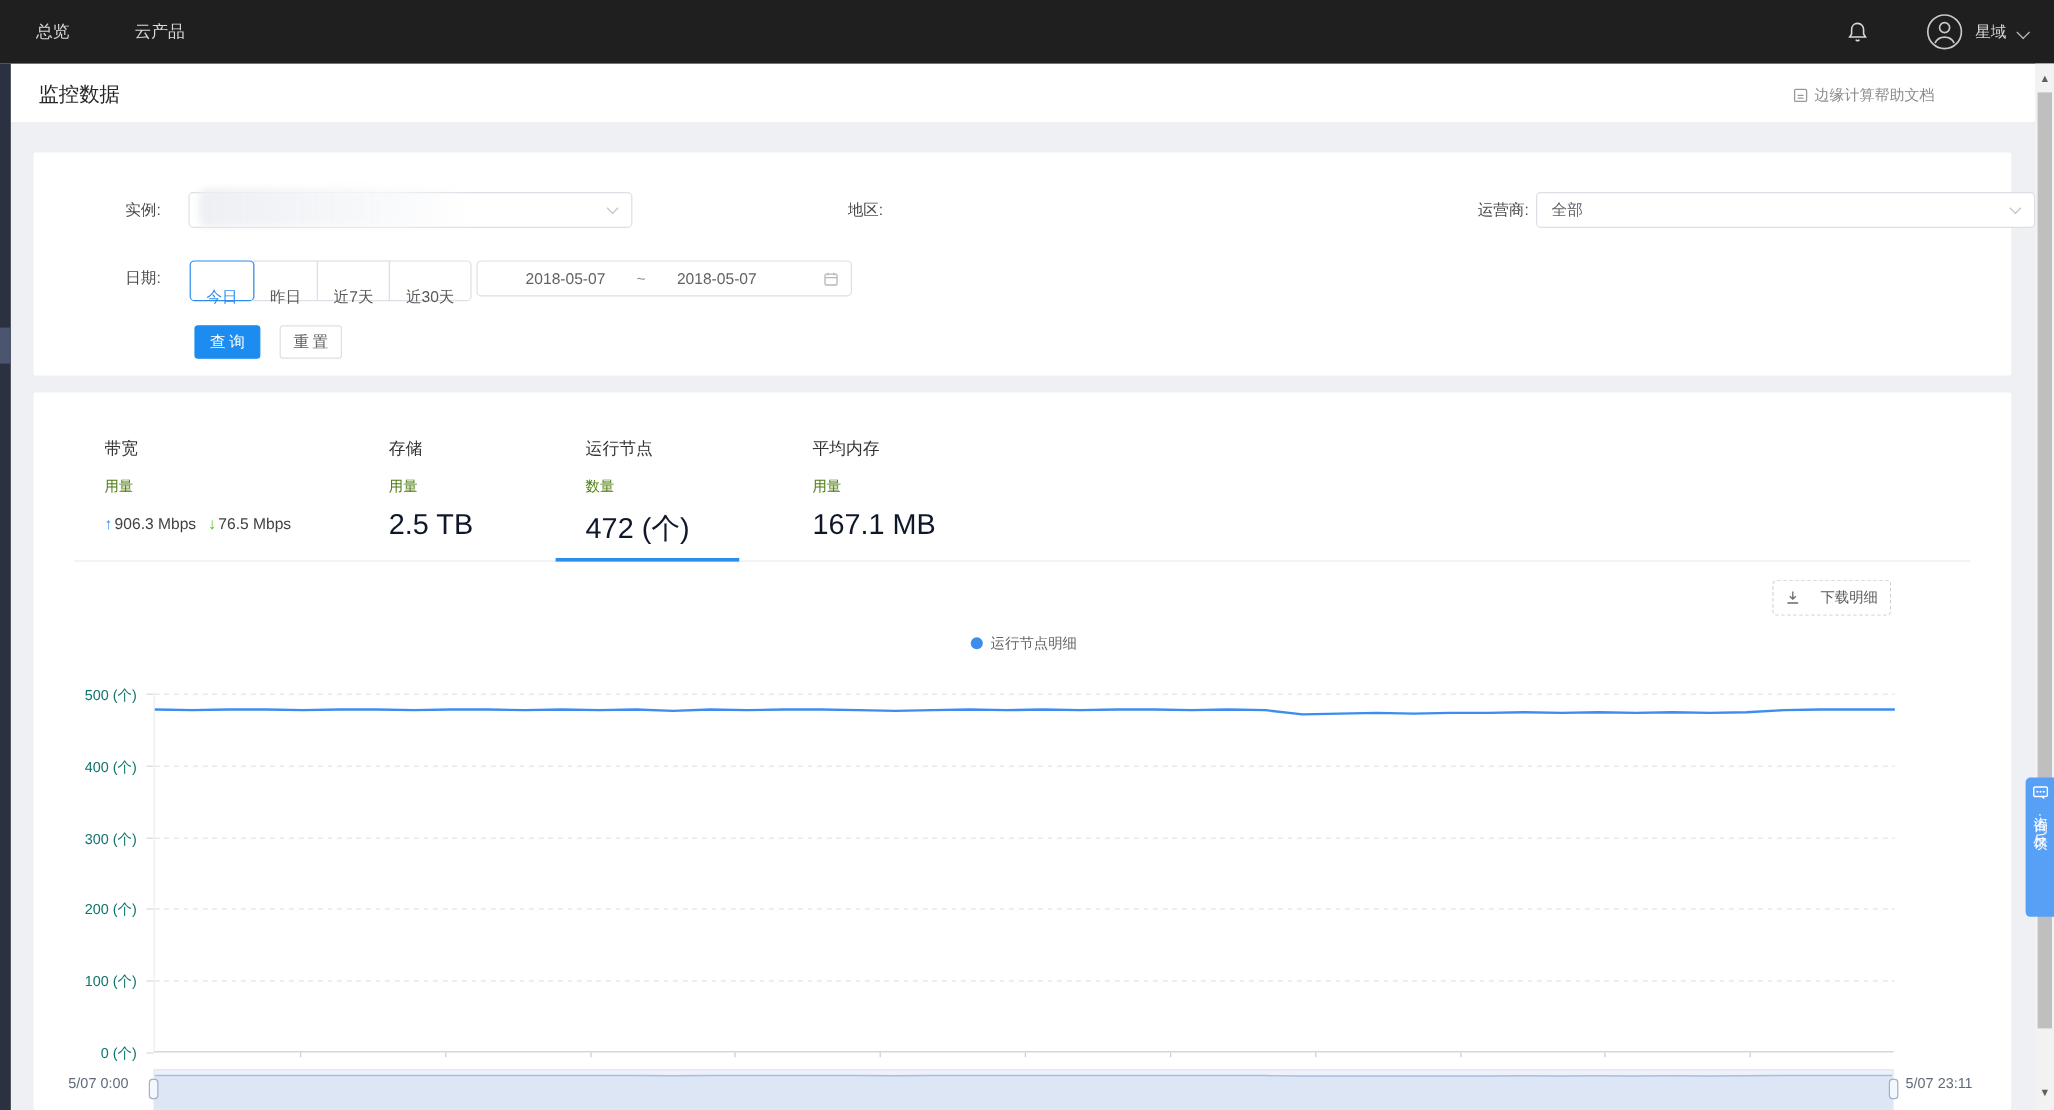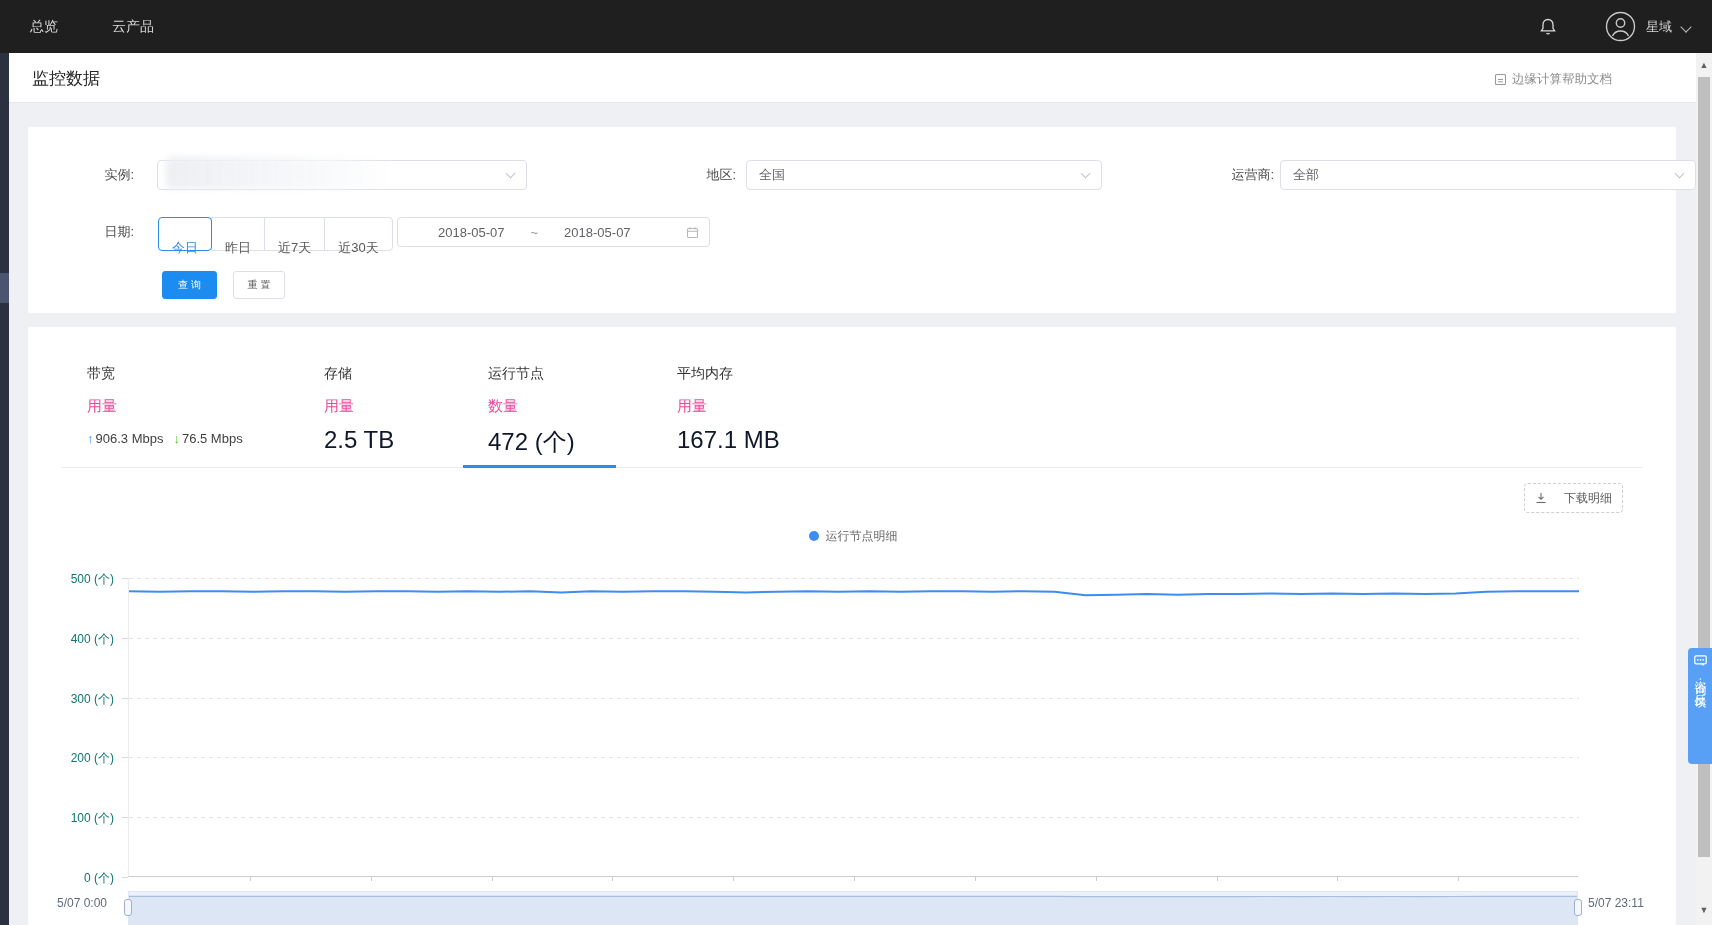--- a/index.html
+++ b/index.html
@@ -45,37 +45,37 @@
   .seg-btn:first-child { margin-left:0; border-radius:4px 0 0 4px; }
   .seg-btn:last-child { border-radius:0 4px 4px 0; }
   .seg-btn.active { color:#2d8cf0; border-color:#2d8cf0; z-index:2; border-radius:4px; }
 
   .date-range { position:absolute; left:369px; top:90px; width:313px; height:30px; border:1px solid #dcdfe6; border-radius:4px;
                 font-size:13px; color:#606266; display:flex; align-items:center; cursor:pointer; }
   .date-range .d1 { margin-left:40px; }
   .date-range .sep { margin:0 26px; color:#909399; }
   .date-range .cal { position:absolute; right:10px; top:8px; }
 
-  .btn { position:absolute; top:144px; height:28px; border-radius:3px; font-size:10px; text-align:center;
+  .btn { position:absolute; top:144px; height:28px; border-radius:3px; font-size:13px; text-align:center;
          line-height:26px; letter-spacing:3px; text-indent:3px; cursor:pointer; }
   .btn-primary { left:134px; width:55px; background:#1d8cf0; border:1px solid #1d8cf0; color:#fff; }
   .btn-plain { left:205px; width:52px; background:#fff; border:1px solid #dcdfe6; color:#5a5a5a; }
 
   
   .tab { position:absolute; top:38px; cursor:pointer; }
   .tab-title { font-size:14px; color:#333; }
-  .tab-sub { font-size:15px; color:#ec4899; margin-top:14px; }
+  .tab-sub { font-size:12px; color:#4d7c0f; margin-top:14px; }
   .tab-value { font-size:24px; color:#0f172a; margin-top:10px; white-space:nowrap; }
   .tab-value.small { font-size:13px; margin-top:15px; color:#404040; }
   .up-arrow { color:#2d8cf0; margin-right:2px; }
   .down-arrow { color:#52c41a; margin:0 2px 0 10px; }
   .tabs-divider { position:absolute; left:34px; top:140px; width:1580px; height:1px; background:#ebebeb; }
   .tab-indicator { position:absolute; left:435px; top:138px; width:153px; height:3px; background:#2d8cf0; }
 
-  .download-btn { position:absolute; left:1496px; top:156px; width:99px; height:30px; border:1px dashed #cfcfcf;
+  .download-btn { position:absolute; left:1449px; top:156px; width:99px; height:30px; border:1px dashed #cfcfcf;
                   border-radius:4px; font-size:12px; color:#595959; display:flex; align-items:center; justify-content:center; gap:17px; cursor:pointer; background:#fff; }
 
   
   .legend { position:absolute; left:100px; top:201px; width:1450px; text-align:center; font-size:12px; color:#666; }
   .legend .dot { display:inline-block; width:10px; height:10px; border-radius:50%; vertical-align:-1px; margin-right:7px; }
   .legend span { cursor:pointer; }
 
   .plot { position:absolute; left:100px; top:251px; width:1450px; height:299px;
           border-bottom:1px solid #ccc; border-left:1px solid #ececec; }
   .gridline { position:absolute; left:0; width:1450px; height:1px;
@@ -146,24 +146,20 @@
 <div class="card filter-card">
 
   <div class="f-label" style="left:60px; top:33px; width:46px;">实例:</div>
   <div class="select" style="left:129px; top:33px; width:370px;">
     <span></span>
     <div class="redacted"></div>
     <i class="chev"></i>
   </div>
 
   <div class="f-label" style="left:662px; top:33px; width:46px;">地区:</div>
-  <div class="select" style="left:718px; top:33px; width:356px;">
-    <span>全国</span>
-    <i class="chev"></i>
-  </div>
 
   <div class="f-label" style="left:1184px; top:33px; width:62px;">运营商:</div>
   <div class="select" style="left:1252px; top:33px; width:416px;">
     <span>全部</span>
     <i class="chev"></i>
   </div>
 
   <div class="f-label" style="left:60px; top:90px; width:46px;">日期:</div>
   <div class="seg-group">
     <div class="seg-btn active">今日</div>

